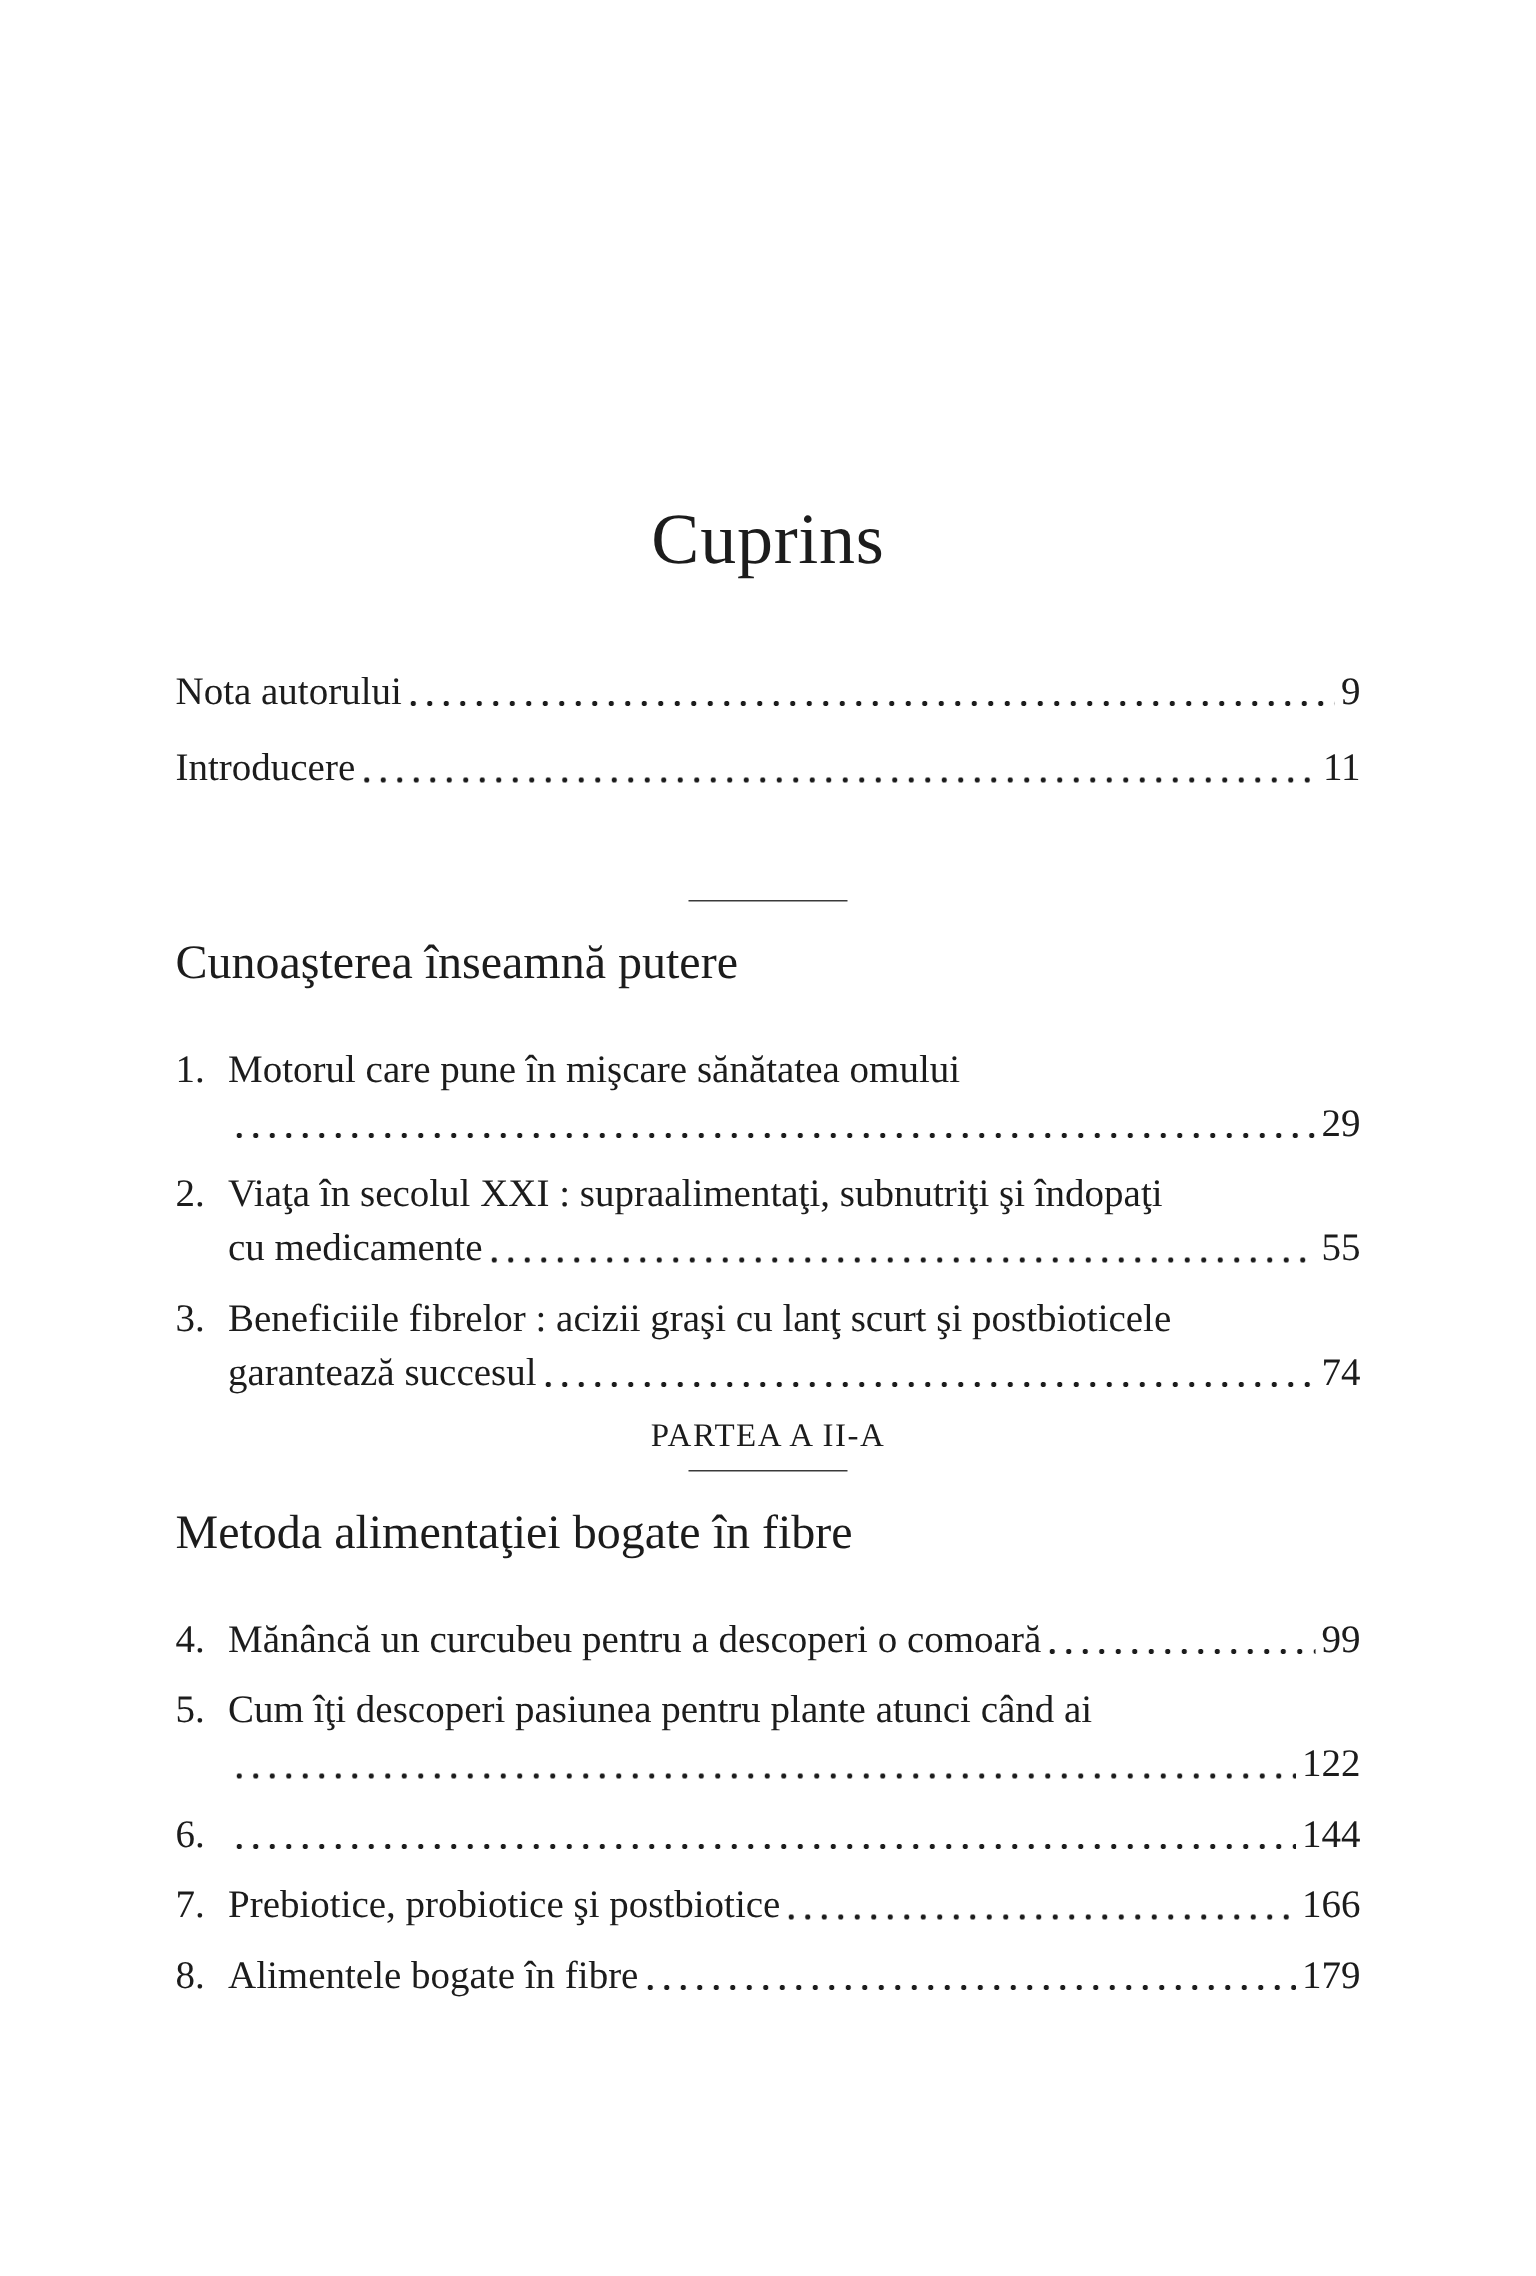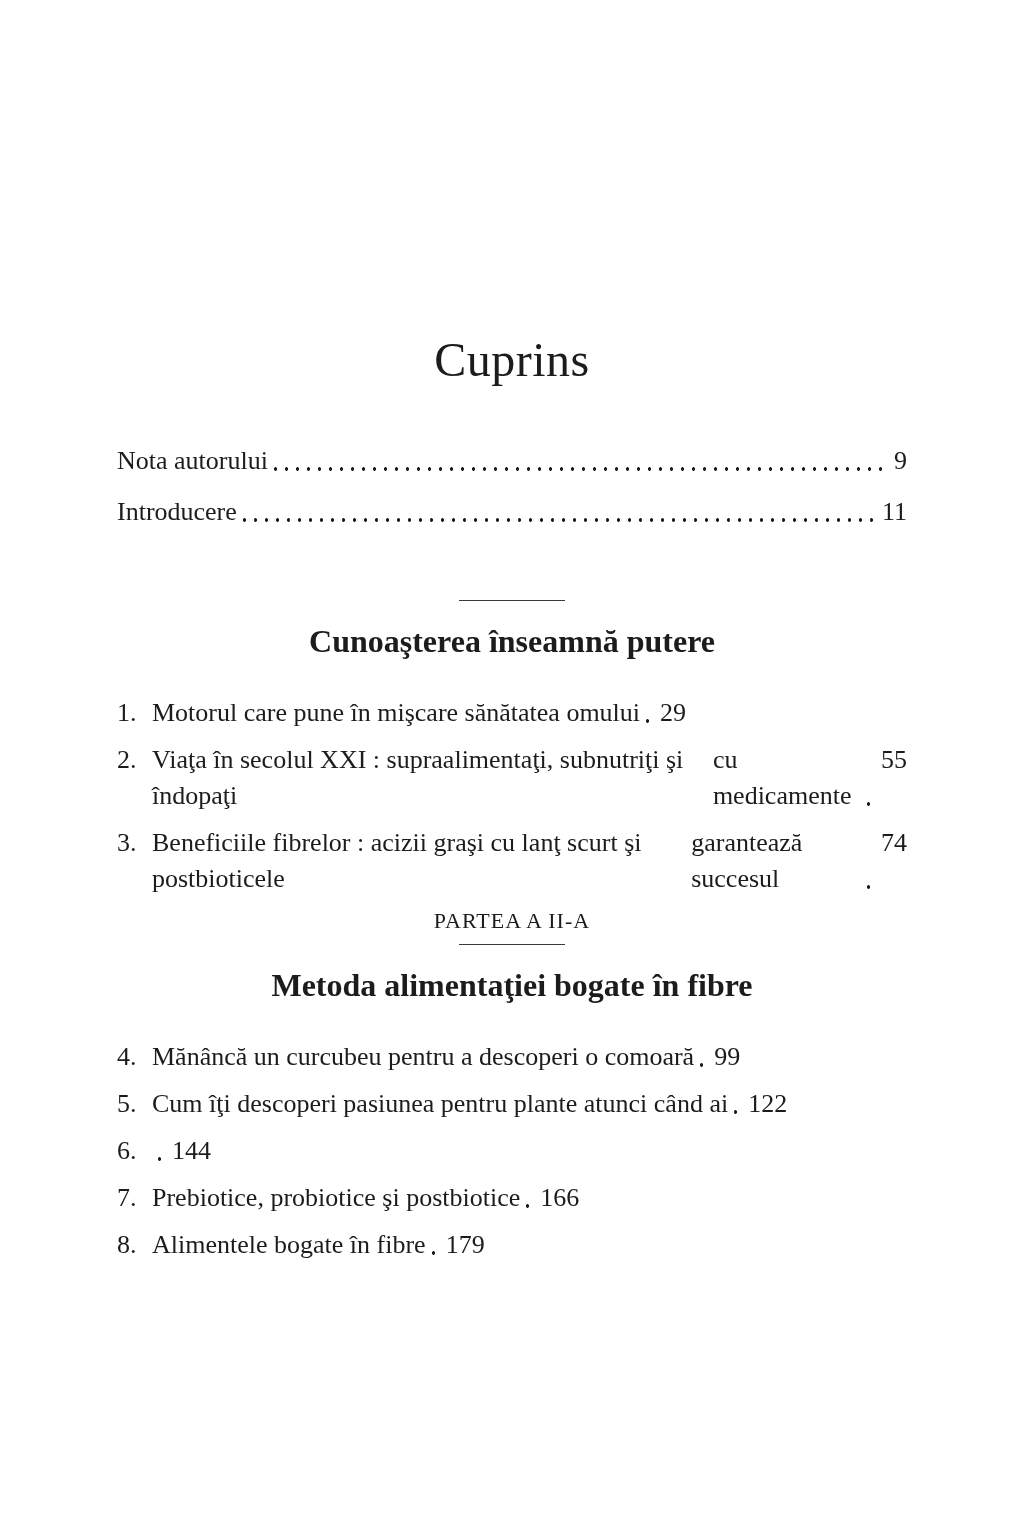--- a/index.html
+++ b/index.html
@@ -51,34 +51,34 @@
     letter-spacing: 1px;
   }
   .part-rule {
     width: 106px;
     height: 1px;
     background: #3a3a3a;
     margin: 10px auto 0 auto;
   }
   .part-title {
     margin: 21px 0 0 0;
-    text-align: center;
+    text-align: left;
     font-size: 32px;
-    font-weight: bold;
+    font-weight: normal;
     line-height: 38px;
   }
   .entries { margin-top: 35px; }
   .entry {
     display: flex;
     font-size: 26px;
     line-height: 36px;
     margin-bottom: 11px;
   }
   .entry-num { flex: 0 0 35px; }
-  .entry-body { flex: 1 1 auto; display: flex; flex-direction: row; }
+  .entry-body { flex: 1 1 auto; display: flex; flex-direction: column; }
   .entry-line-last { display: flex; align-items: baseline; }
   .entry-page { white-space: nowrap; }
 </style>
 </head>
 <body>
 
 <div class="page">
 
   <h1 class="toc-title">Cuprins</h1>
 

